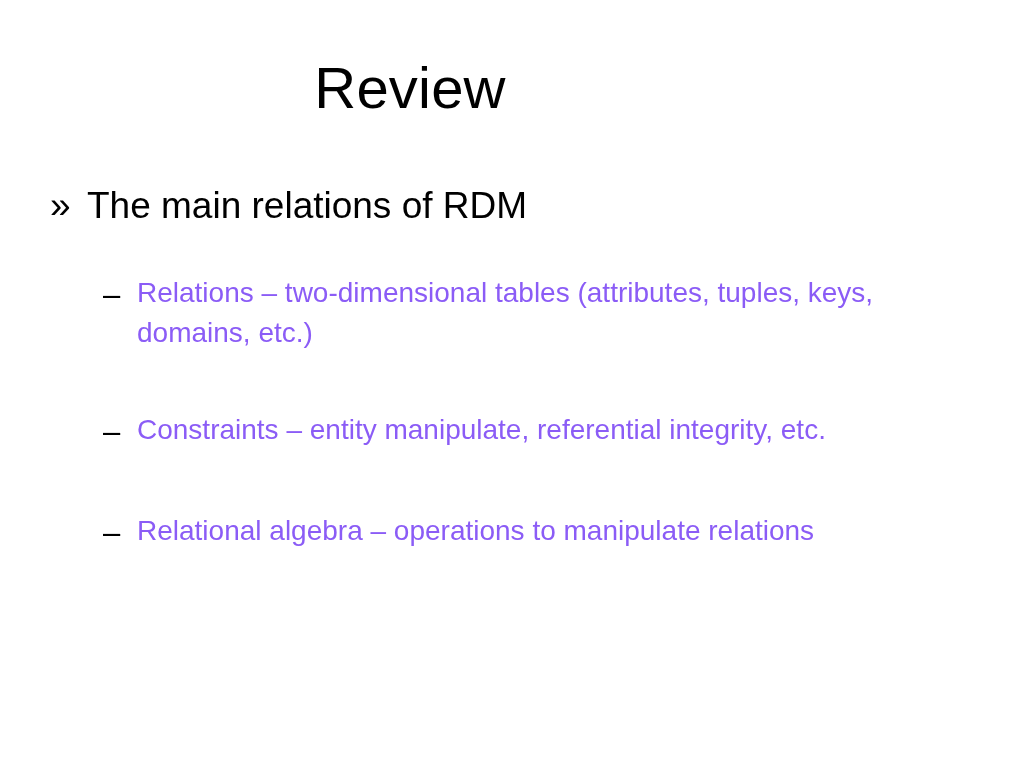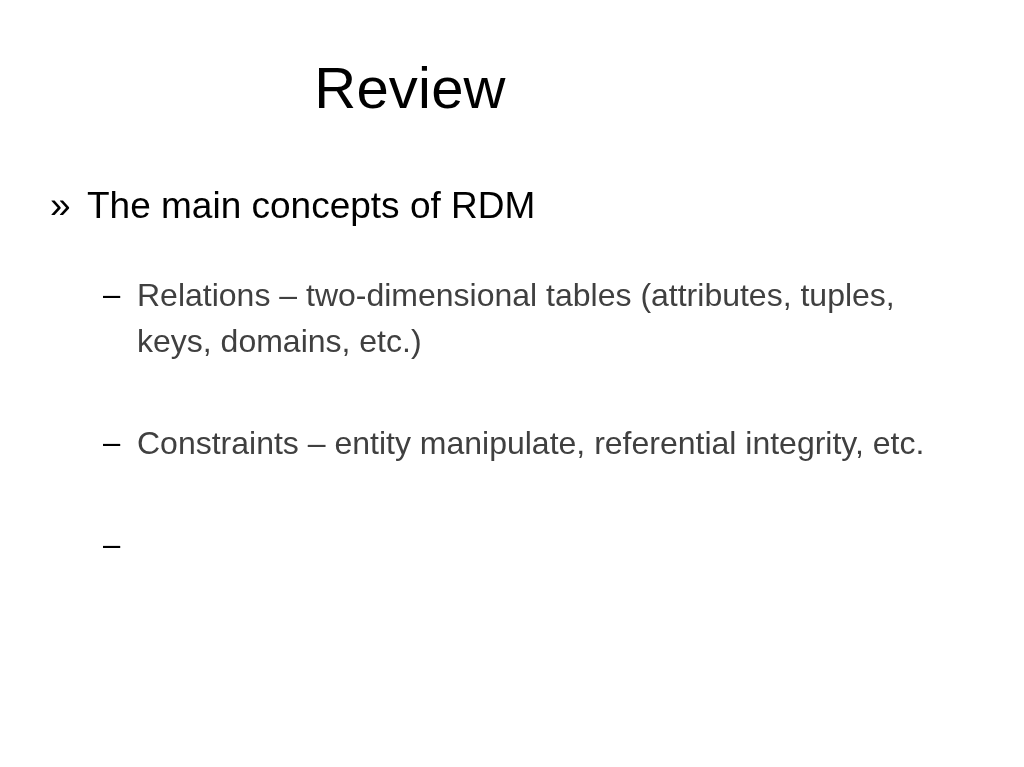--- a/index.html
+++ b/index.html
@@ -85,50 +85,51 @@
   }
   .bullet-l2 .marker {
     flex: 0 0 auto;
     width: 34px;
     font-size: 31px;
     line-height: 1.42;
     color: #000000;
   }
   .bullet-l2 .text {
     flex: 1 1 auto;
-    font-size: 32px;
+    font-size: 28px;
     line-height: 1.42;
-    color: #404040;
+    color: #8b5cf6;
   }
 </style>
 </head>
 <body>
 
 <div class="slide">
 
   <div class="slide-title">Review</div>
 
   <div class="slide-body">
 
     <div class="bullet-l1">
       <span class="marker">»</span>
-      <span class="text">The main concepts of RDM</span>
+      <span class="text">The main relations of RDM</span>
     </div>
 
     <div class="level2-group">
 
       <div class="bullet-l2">
         <span class="marker">–</span>
         <span class="text">Relations – two-dimensional tables (attributes, tuples, keys, domains, etc.)</span>
       </div>
 
       <div class="bullet-l2">
         <span class="marker">–</span>
         <span class="text">Constraints – entity manipulate, referential integrity, etc.</span>
       </div>
 
       <div class="bullet-l2">
         <span class="marker">–</span>
+        <span class="text">Relational algebra – operations to manipulate relations</span>
       </div>
 
     </div>
   </div>
 </div>
 
 </body></html>

